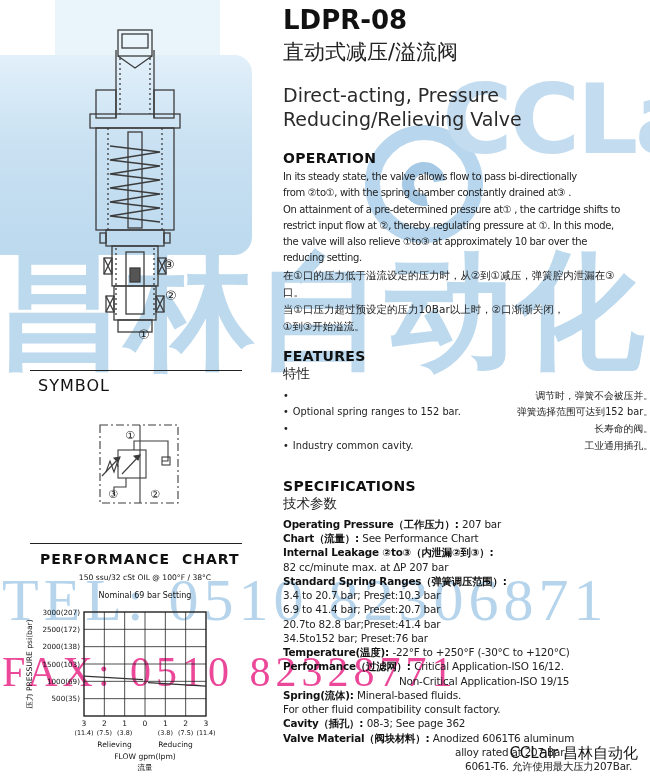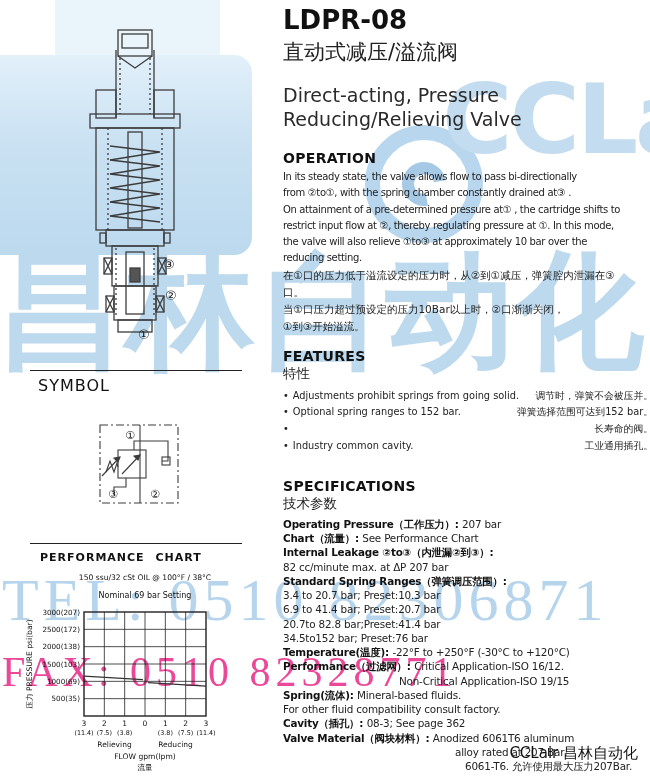--- a/index.html
+++ b/index.html
@@ -24,21 +24,21 @@
           font-size:42px;color:#ec4899;white-space:nowrap;letter-spacing:5px;}
   
   .content{position:absolute;inset:0;z-index:1;}
   svg{font-family:"DejaVu Sans","Liberation Sans",sans-serif;}
   .valve{position:absolute;left:50px;top:0;width:190px;height:350px;}
   .port-label{position:absolute;font-size:13px;color:#222;line-height:1;}
   .rule{position:absolute;left:30px;width:212px;border-top:1.6px solid #222;}
   .symbol-heading{position:absolute;left:38px;top:376px;font-size:16px;letter-spacing:1px;color:#111;}
   .symbol-wrap{position:absolute;left:90px;top:415px;width:100px;height:95px;}
   .symbol-port{position:absolute;font-size:11px;color:#222;line-height:1;}
-  .chart-heading{position:absolute;left:40px;top:551px;font-size:11px;font-weight:bold;
+  .chart-heading{position:absolute;left:40px;top:551px;font-size:14px;font-weight:bold;
                  letter-spacing:1px;word-spacing:6px;color:#111;}
   .chart-wrap{position:absolute;left:20px;top:568px;width:230px;height:212px;}
   
   .rcol{position:absolute;left:283px;top:6px;width:370px;}
   .model{font-size:26px;font-weight:bold;line-height:1.1;color:#111;}
   .title-zh{font-size:21px;margin-top:3px;color:#222;}
   .title-en{font-size:19px;line-height:1.28;margin-top:17px;color:#2a2a2a;}
   .sec-heading{font-size:14px;font-weight:bold;letter-spacing:.3px;margin-top:0;color:#111;}
   .sec-heading-zh{font-size:13.5px;margin-top:1px;color:#222;}
   .op-heading{margin-top:19px;}
@@ -211,21 +211,20 @@
 当①口压力超过预设定的压力10Bar以上时，②口渐渐关闭，
 ①到③开始溢流。</div>
       </div>
 
       <div>
         <div class="sec-heading feat-heading">FEATURES</div>
         <div class="sec-heading-zh">特性</div>
         <div class="features">
             <div class="feat-row">
               <span class="bullet">•</span>
-              <span class="feat-en">Adjustments prohibit springs from going solid.</span>
               <span class="feat-zh">调节时，弹簧不会被压并。</span>
             </div>
             <div class="feat-row">
               <span class="bullet">•</span>
               <span class="feat-en">Optional spring ranges to 152 bar.</span>
               <span class="feat-zh">弹簧选择范围可达到152 bar。</span>
             </div>
             <div class="feat-row">
               <span class="bullet">•</span>
               <span class="feat-zh">长寿命的阀。</span>

